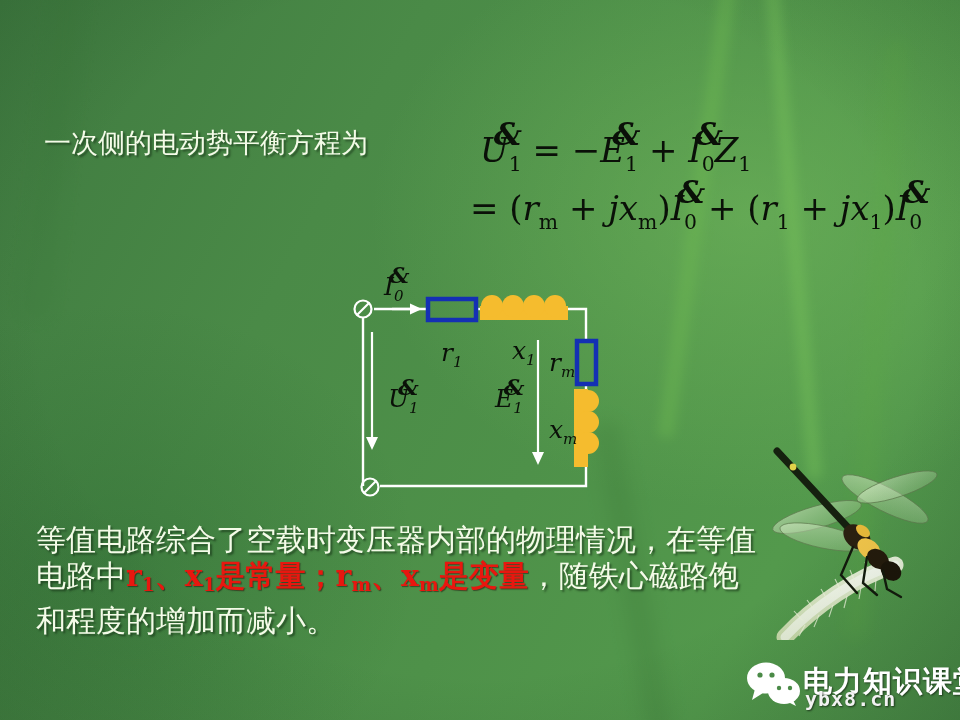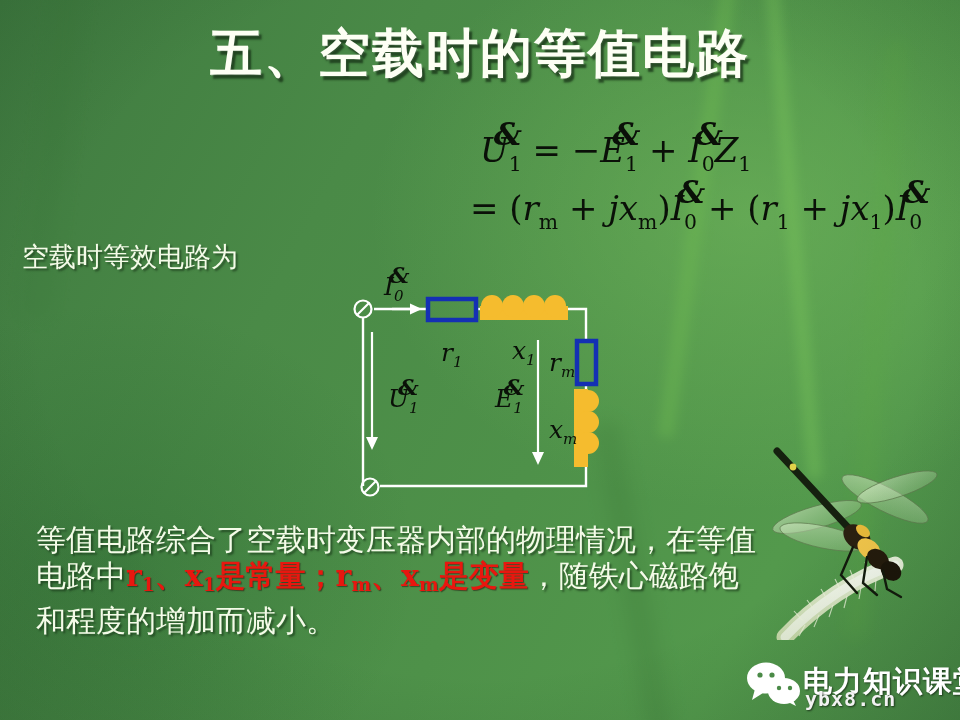--- a/index.html
+++ b/index.html
@@ -152,23 +152,22 @@
 
     <g stroke="#12190c" stroke-width="2.4" fill="none" stroke-linecap="round">
       <path d="M108 122 L96 150 L112 168"></path>
       <path d="M122 132 L118 158 L132 170"></path>
       <path d="M138 146 L142 164 L156 172"></path>
     </g>
   </svg>
 
   <div class="vignette"></div>
 
-  <div id="title">五、空载时的等值电路</div>
-
-  <div class="bodytext" id="lead2">空载时等效电路为</div>
+
+  <div class="bodytext" id="lead1">一次侧的电动势平衡方程为</div>
 
   <div class="eq" id="eq1">
     <span class="dotvar"><span>U</span><span class="amp">&amp;</span></span><span class="isub">1</span>
     <span class="romanp">=</span>
     <span class="romanp">−</span><span class="dotvar"><span>E</span><span class="amp">&amp;</span></span><span class="isub">1</span>
     <span class="romanp">+</span>
     <span class="dotvar"><span>I</span><span class="amp">&amp;</span></span><span class="isub">0</span><span>Z</span><span class="isub">1</span>
   </div>
 
   <div class="eq" id="eq2">

